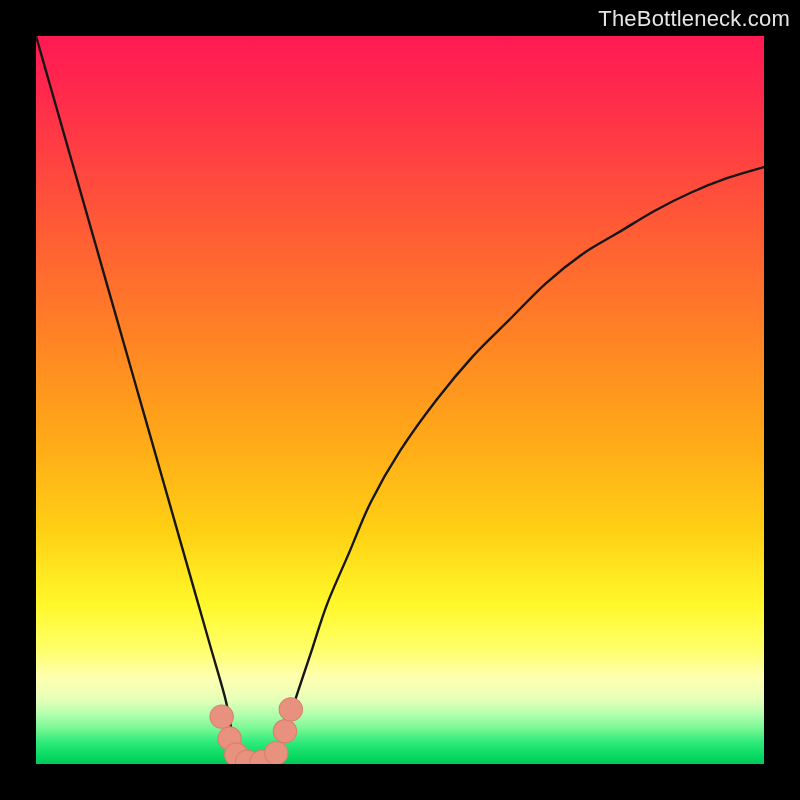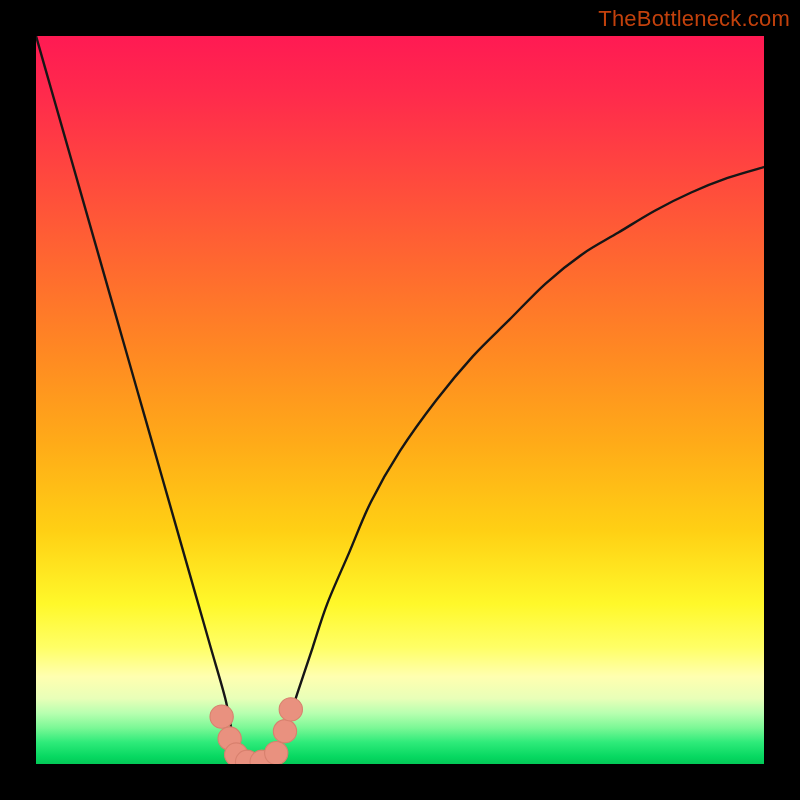--- a/index.html
+++ b/index.html
@@ -51,21 +51,21 @@
     );
   }
   .curve-layer {
     position: absolute;
     inset: 0;
   }
   .watermark {
     position: absolute;
     top: 6px;
     right: 10px;
-    color: #c2410c;
+    color: #e5e5e5;
     font-size: 22px;
     font-weight: 500;
     letter-spacing: 0.2px;
     user-select: none;
   }
 </style>
 </head>
 <body>
 
 <div class="frame">

